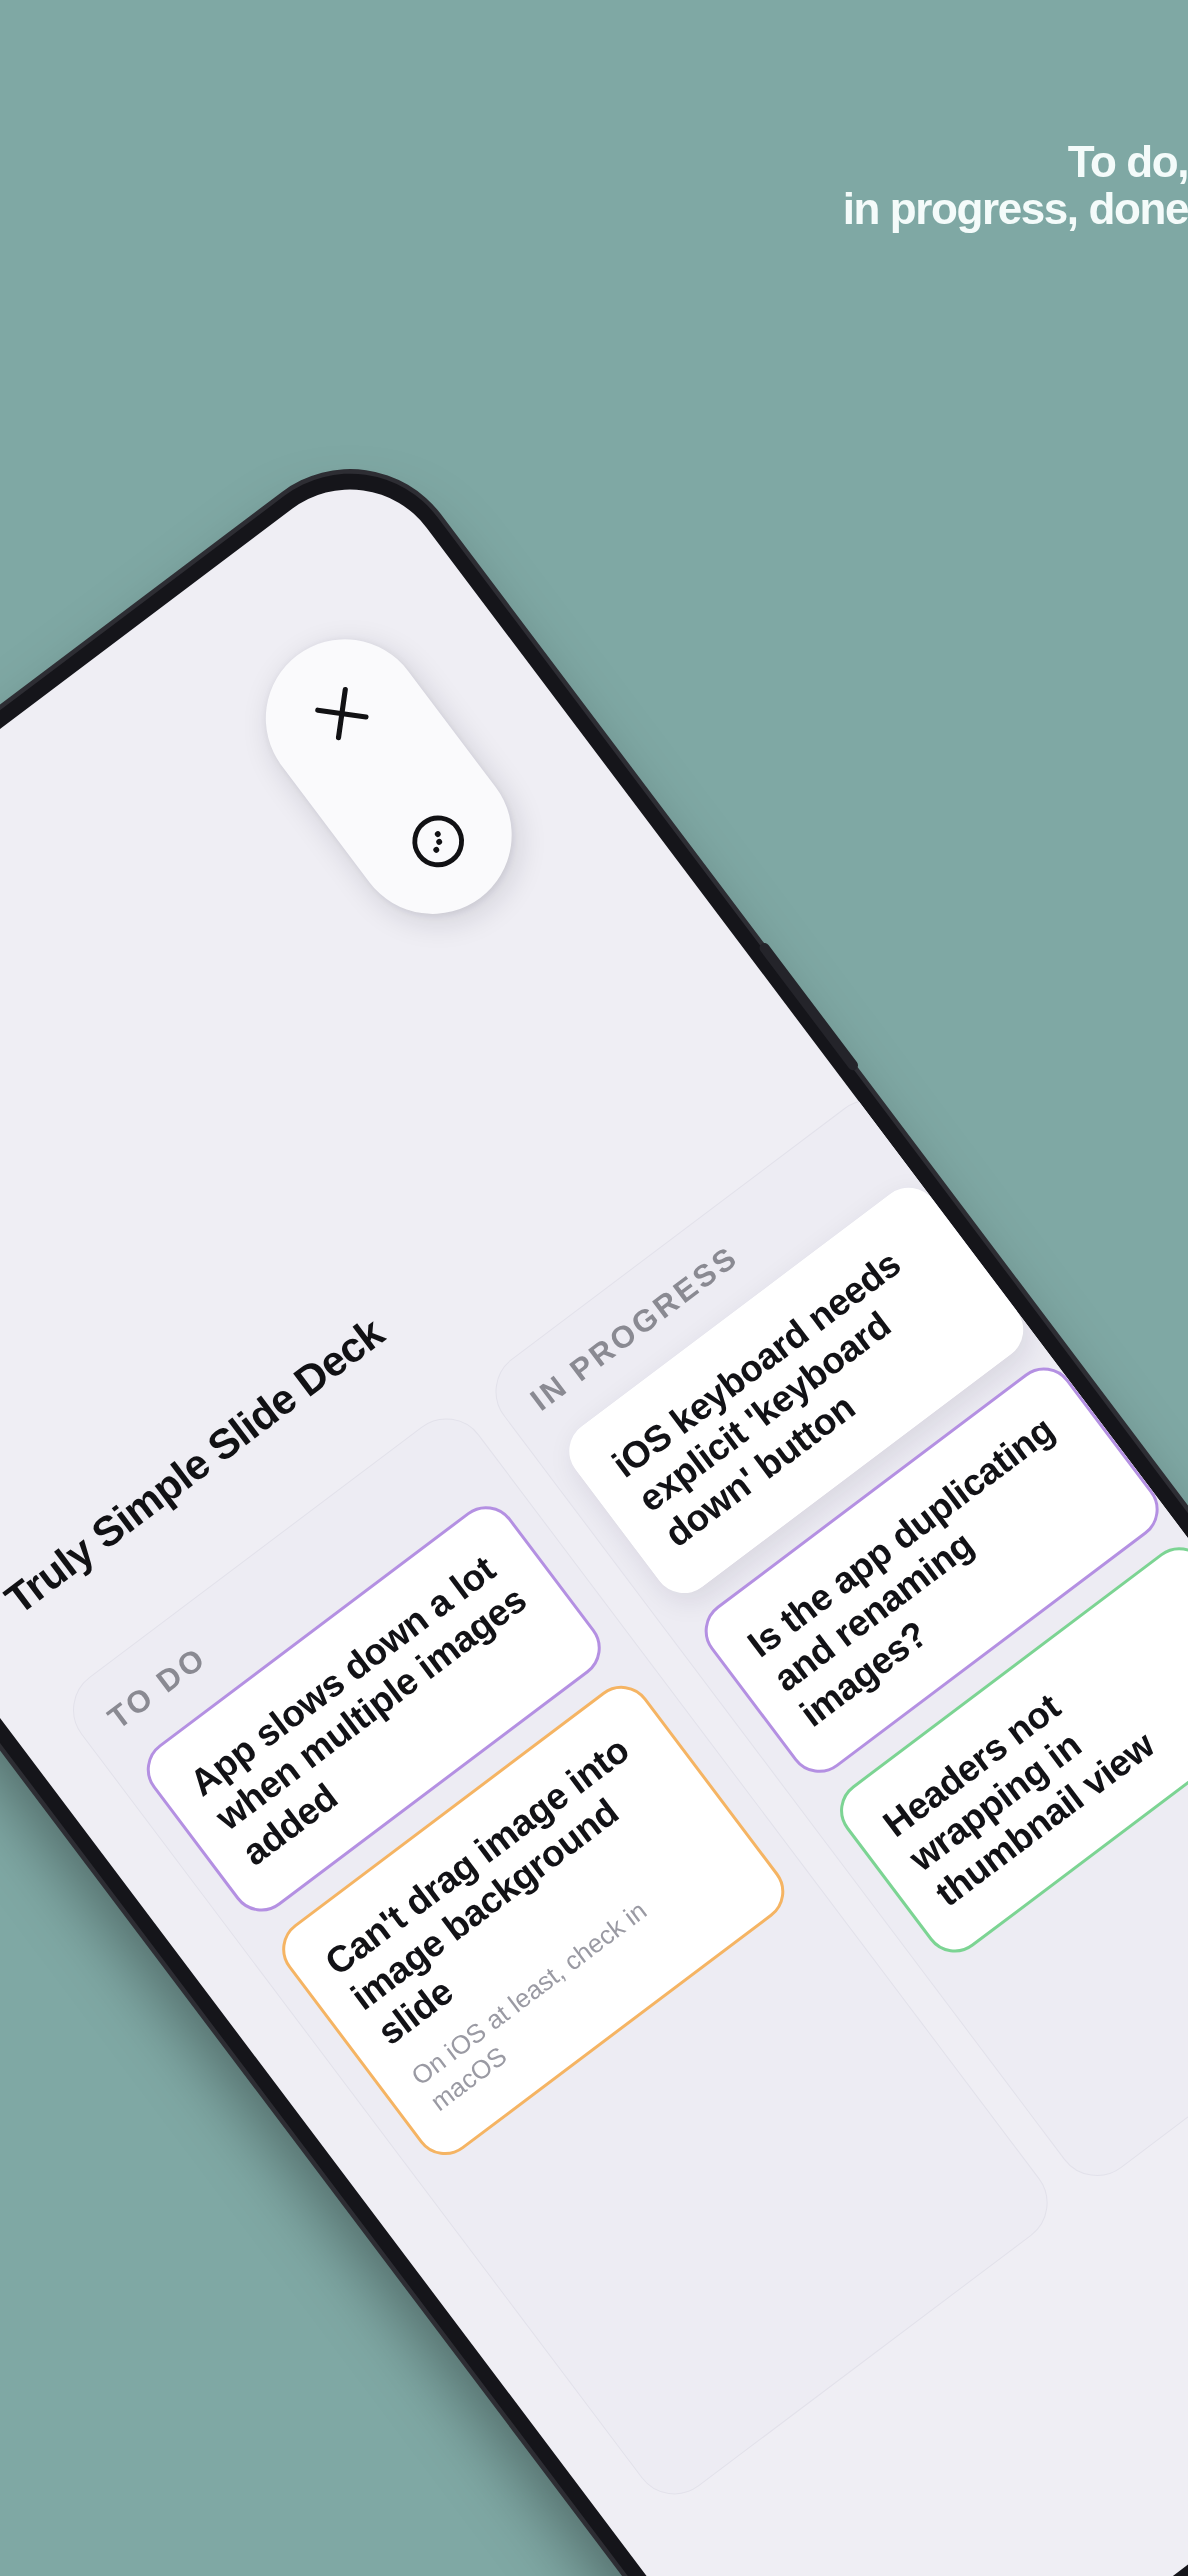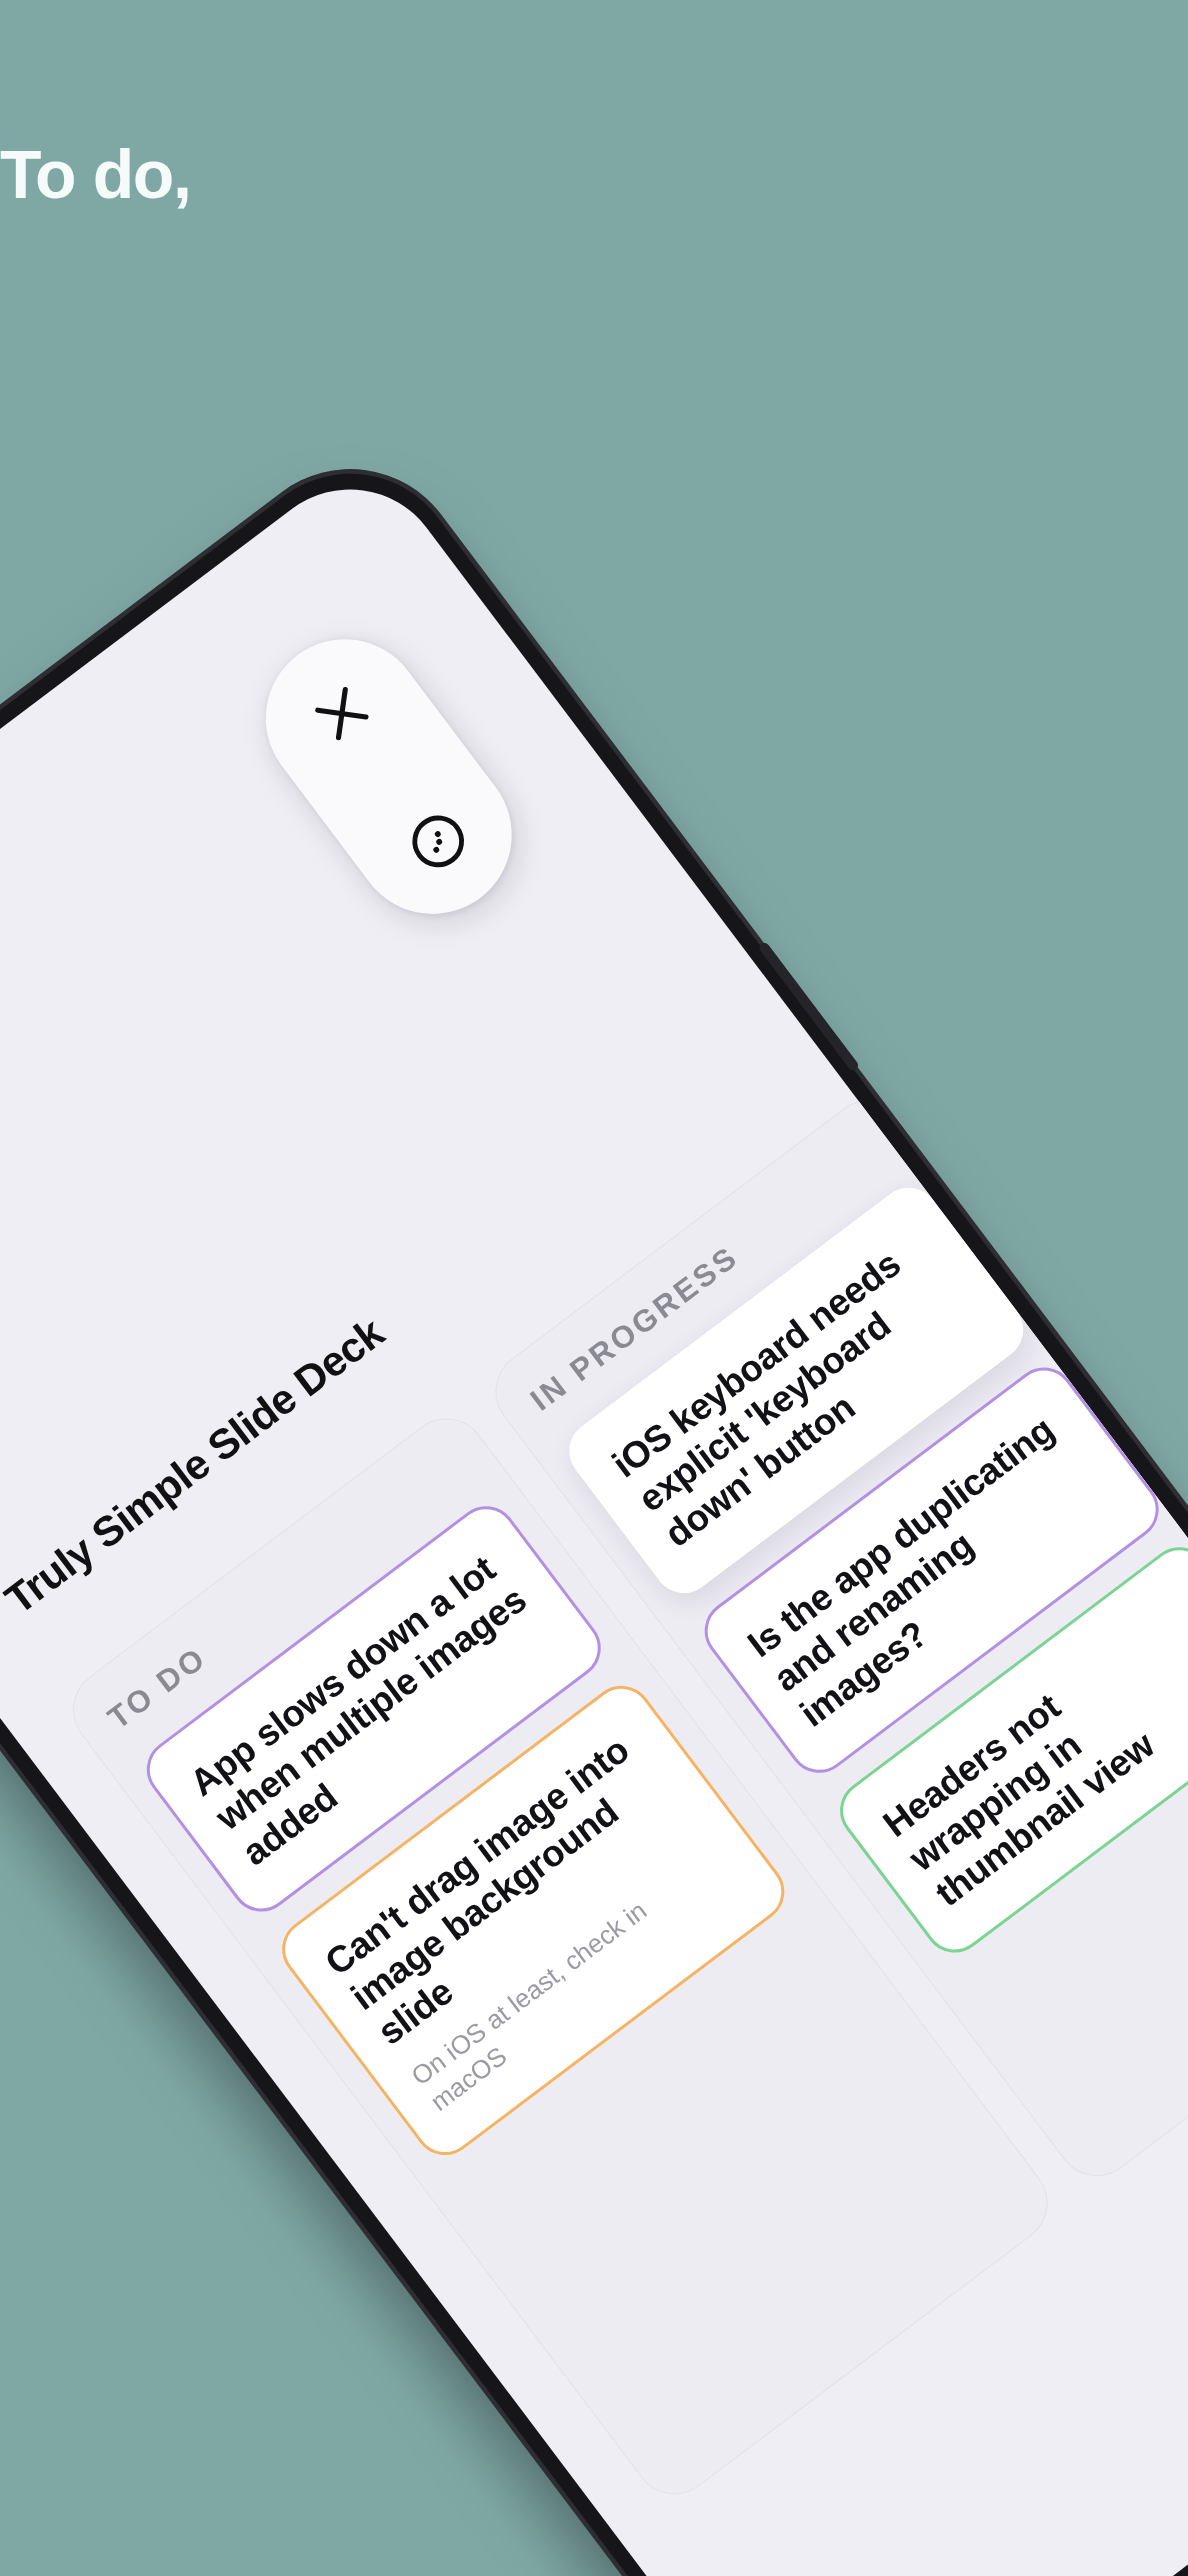--- a/index.html
+++ b/index.html
@@ -9,23 +9,23 @@
   body{
     background:#7FA8A4;
     font-family:"Liberation Sans", sans-serif;
     position:relative;
   }
 
   
   .headline{
     position:absolute;
     top:138px; left:0; right:0;
-    text-align:left;
+    text-align:right;
     color:#F4FBFA;
-    font-size:68px;
+    font-size:44px;
     font-weight:700;
     line-height:1.07;
     letter-spacing:-1.4px;
   }
   .headline .l2{ display:block; }
 
   
   .phone-wrap{
     position:absolute;
     left: 603px;
@@ -151,20 +151,21 @@
     font-weight:400;
     line-height:1.22;
     color:#9A9AA3;
   }
 </style>
 </head>
 <body>
 
 <div class="headline">
   <span class="l1">To do,</span>
+  <span class="l2">in progress, done</span>
 </div>
 
 <div class="phone-wrap">
   <div class="phone-body">
 
     <div class="btn-side btn-power"></div>
 
     <div class="phone-screen">
       <div class="app">
 

